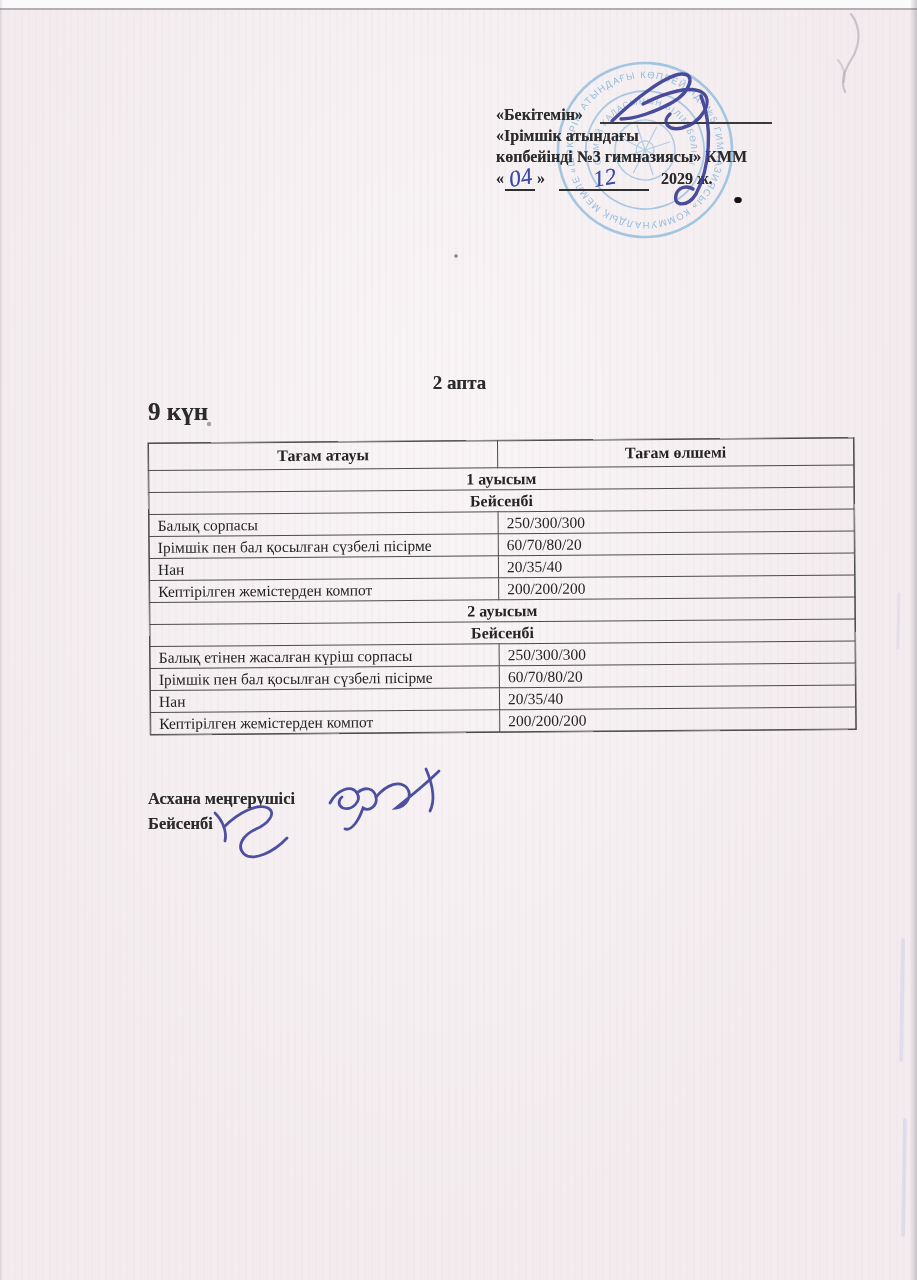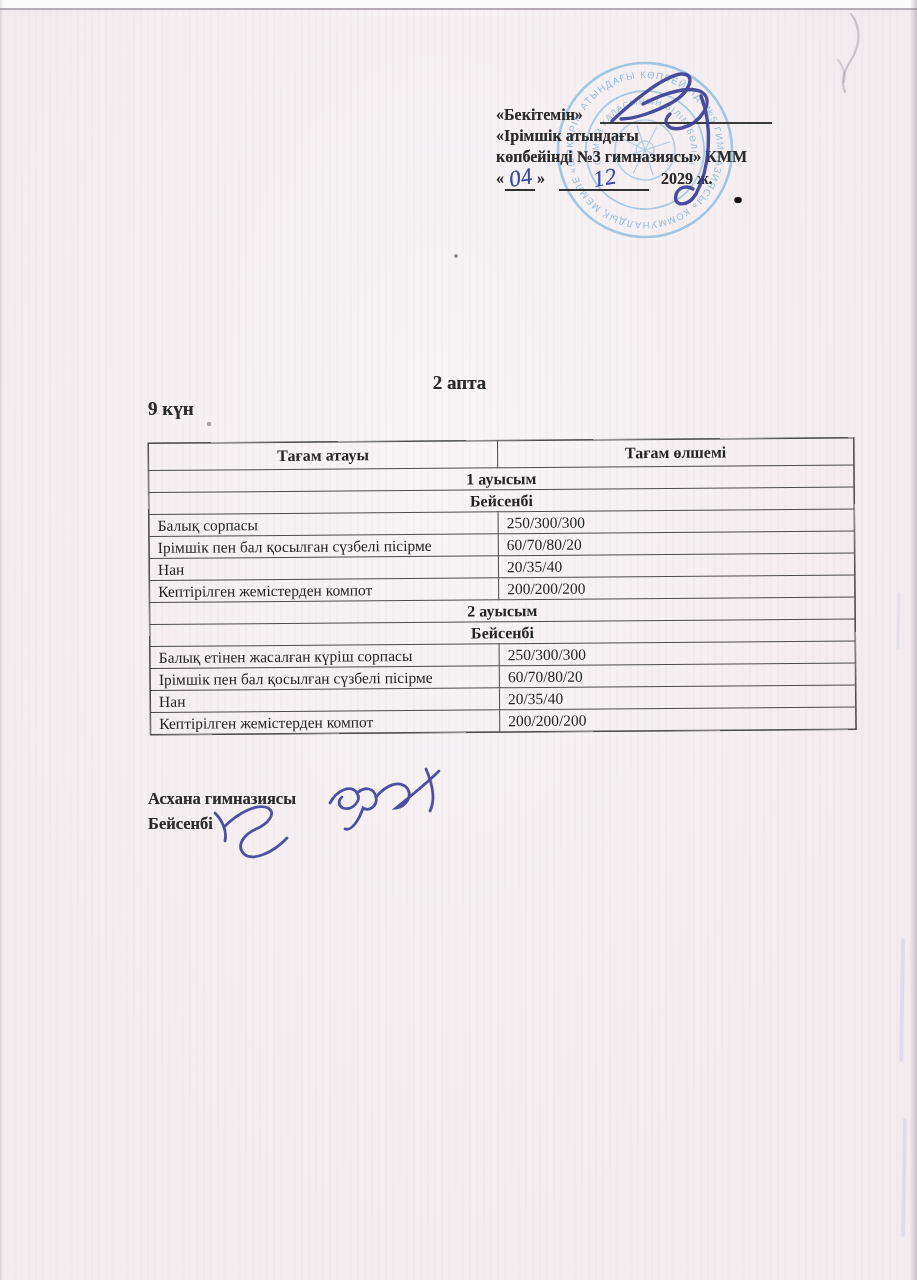--- a/index.html
+++ b/index.html
@@ -37,21 +37,21 @@
     text-shadow:0 0 0.5px rgba(59,73,168,0.7);
   }
 
   
   .stamp-svg{position:absolute;left:545px;top:50px;z-index:1;opacity:0.85;filter:blur(0.4px);}
 
   
   .week-title{position:absolute;left:0;top:372px;width:917px;padding-left:2px;box-sizing:border-box;
     text-align:center;font-size:19px;font-weight:bold;color:#2b2b2b;z-index:2;
     text-shadow:0 0 0.5px rgba(45,45,45,0.5);}
-  .day-title{position:absolute;left:148px;top:398px;font-size:19px;font-weight:bold;color:#2b2b2b;z-index:2;
+  .day-title{position:absolute;left:148px;top:398px;font-size:25px;font-weight:bold;color:#2b2b2b;z-index:2;
     text-shadow:0 0 0.5px rgba(45,45,45,0.5);}
 
   
   .table-wrap{position:absolute;left:148px;top:443px;z-index:2;transform:rotate(-0.45deg);transform-origin:0 0;}
   table.menu{border-collapse:collapse;width:706px;table-layout:fixed;
     font-size:15.5px;color:#242424;background:transparent;}
   table.menu td{border:1.5px solid #4c4c4c;padding:0 8px;height:21px;line-height:20px;
     overflow:hidden;white-space:nowrap;}
   table.menu tr.hdr td{height:26px;text-align:center;font-weight:bold;font-size:16px;}
   table.menu td.sec{text-align:center;font-weight:bold;font-size:16px;}
@@ -166,21 +166,21 @@
         </tr>
         <tr>
           <td>Кептірілген жемістерден компот</td>
           <td>200/200/200</td>
         </tr>
       </tbody>
     </table>
   </div>
 
   <div class="footer">
-    <div>Асхана гимназиясы</div>
+    <div>Асхана меңгерушісі</div>
     <div>Бейсенбі</div>
   </div>
 
   <svg class="ink-svg" width="917" height="1280" viewBox="0 0 917 1280">
 
     <g fill="none" stroke="#3b3e96" stroke-width="3.4" stroke-linecap="round" opacity="0.92">
       <path d="M 612,121 C 634,100 664,76 681,74 C 697,73 690,92 673,102 C 656,112 634,119 621,119"></path>
       <path d="M 643,104 C 666,92 692,85 703,93 C 714,102 701,123 682,128 C 668,131 661,122 670,114"></path>
       <path d="M 701,96 C 713,126 710,168 696,194 C 688,207 673,207 676,195 C 678,187 687,185 693,189"></path>
     </g>

